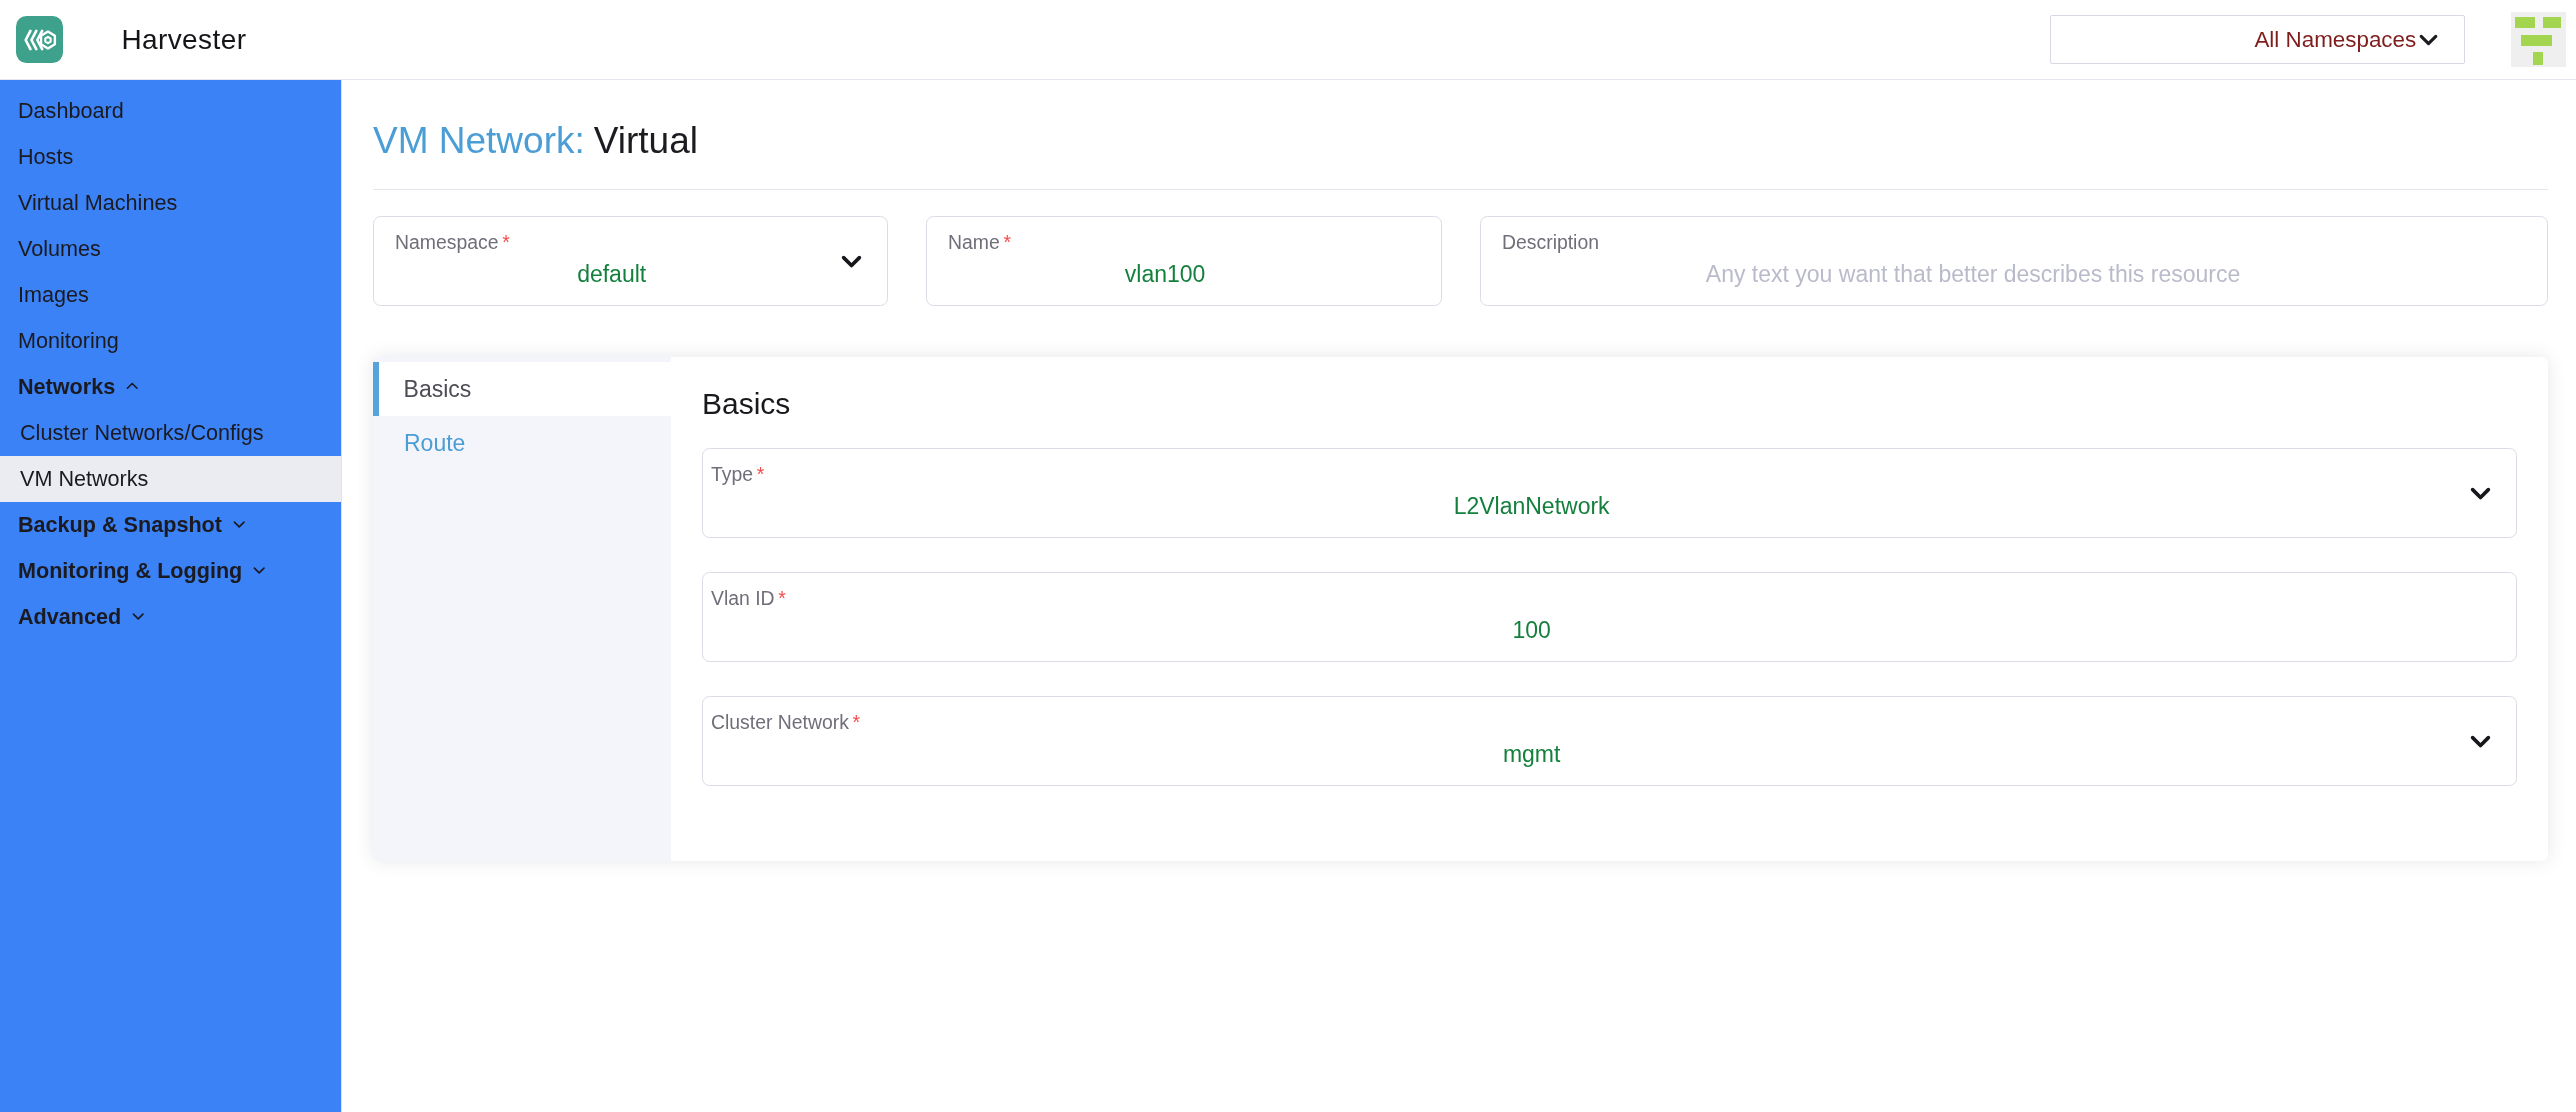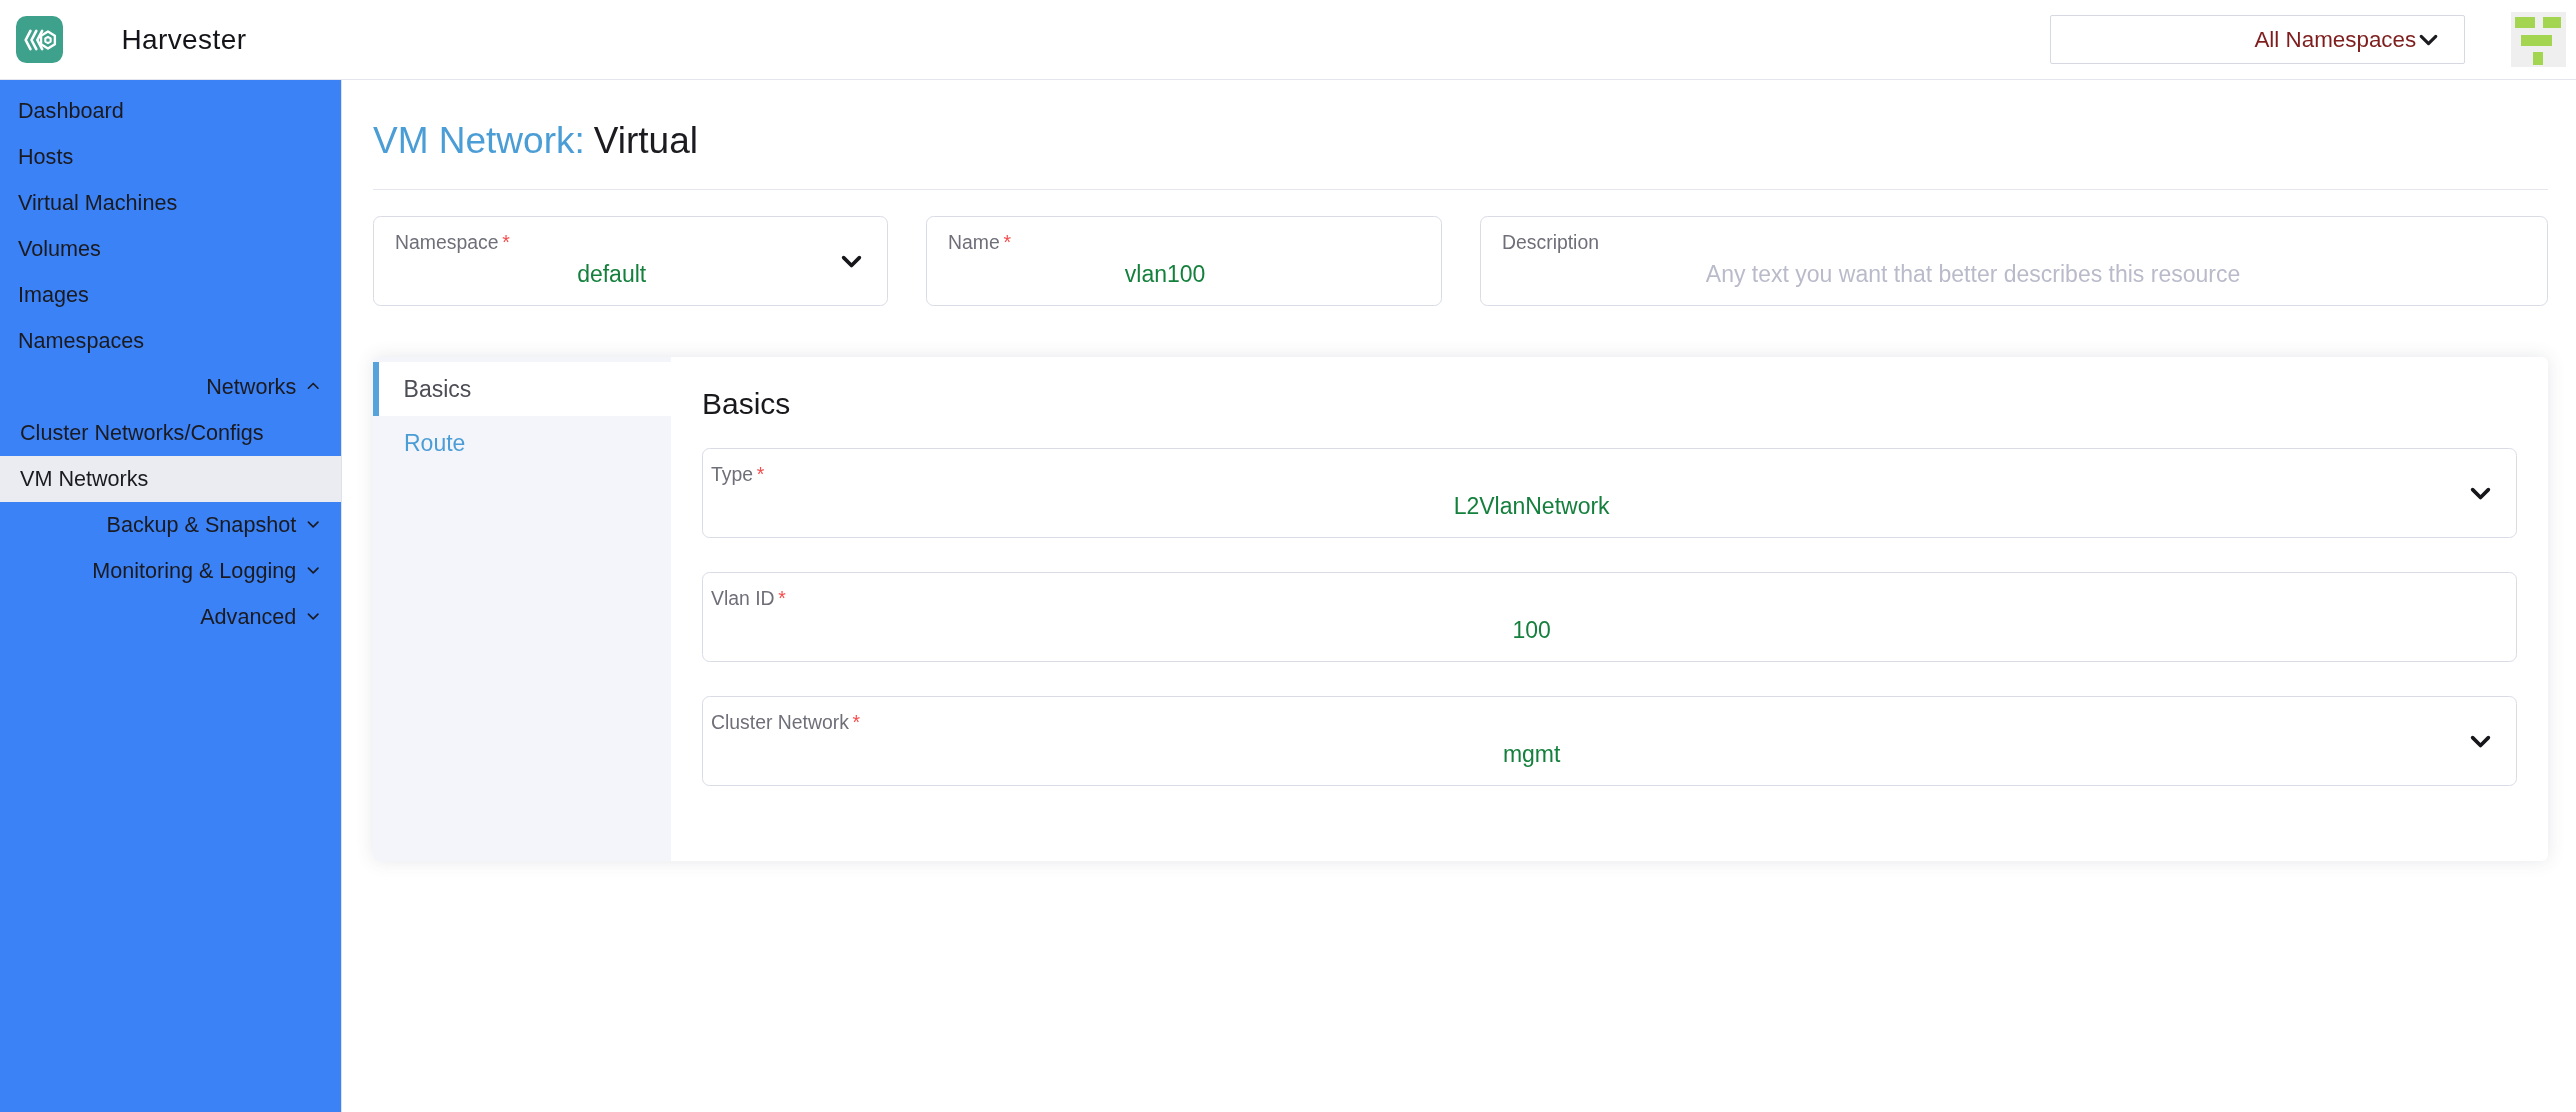--- a/index.html
+++ b/index.html
@@ -25,21 +25,21 @@
   .blk4 { left:40%; top:72%; width:18%; height:24%; }
 
   
   .layout { display:flex; height:1046px; }
   .sidebar { width:342px; flex:0 0 auto; border-right:0.7px solid #dee1e8;
     padding-top:7.5px; background:#3b82f6; }
   .nav-item { height:46px; display:flex; align-items:center;
     padding:0 19.4px 0 18px; font-size:21.6px; color:#1a1a20; cursor:pointer; white-space:nowrap; }
   .nav-item.child { padding-left:20px; }
   .nav-item.selected { background:#ebecf1; }
-  .nav-group { justify-content:flex-end; }
+  .nav-group { justify-content:flex-start;font-weight:bold; }
   .nav-chev { flex:0 0 auto; margin-left:9px; }
 
   
   .content { flex:1 1 auto; padding:0 28px 0 31px; overflow:hidden; }
   .page-title { margin-top:40px; font-size:37px; font-weight:400; }
   .page-title .res { color:#4b9dd6; }
   .page-title .act { color:#1b1b20; margin-left:9px; }
   .title-divider { border:none; border-top:0.7px solid #e5e7ee; margin-top:27px; }
 
   .form-row { display:grid; grid-template-columns:515px 516px 1fr;
@@ -111,21 +111,21 @@
     <div class="nav-item">
         <span>Virtual Machines</span>
       </div>
     <div class="nav-item">
         <span>Volumes</span>
       </div>
     <div class="nav-item">
         <span>Images</span>
       </div>
     <div class="nav-item">
-        <span>Namespaces</span>
+        <span>Monitoring</span>
       </div>
 
     <div class="nav-item nav-group">
       <span>Networks</span>
       <svg class="nav-chev" width="16.4" height="16.4" viewBox="0 0 24 24" fill="none" stroke="#1a1a20" stroke-width="2.4" stroke-linecap="round" stroke-linejoin="round">
           <polyline points="5,15 12,8 19,15"></polyline>
         </svg>
     </div>
     <div class="nav-item child">
         <span>Cluster Networks/Configs</span>

